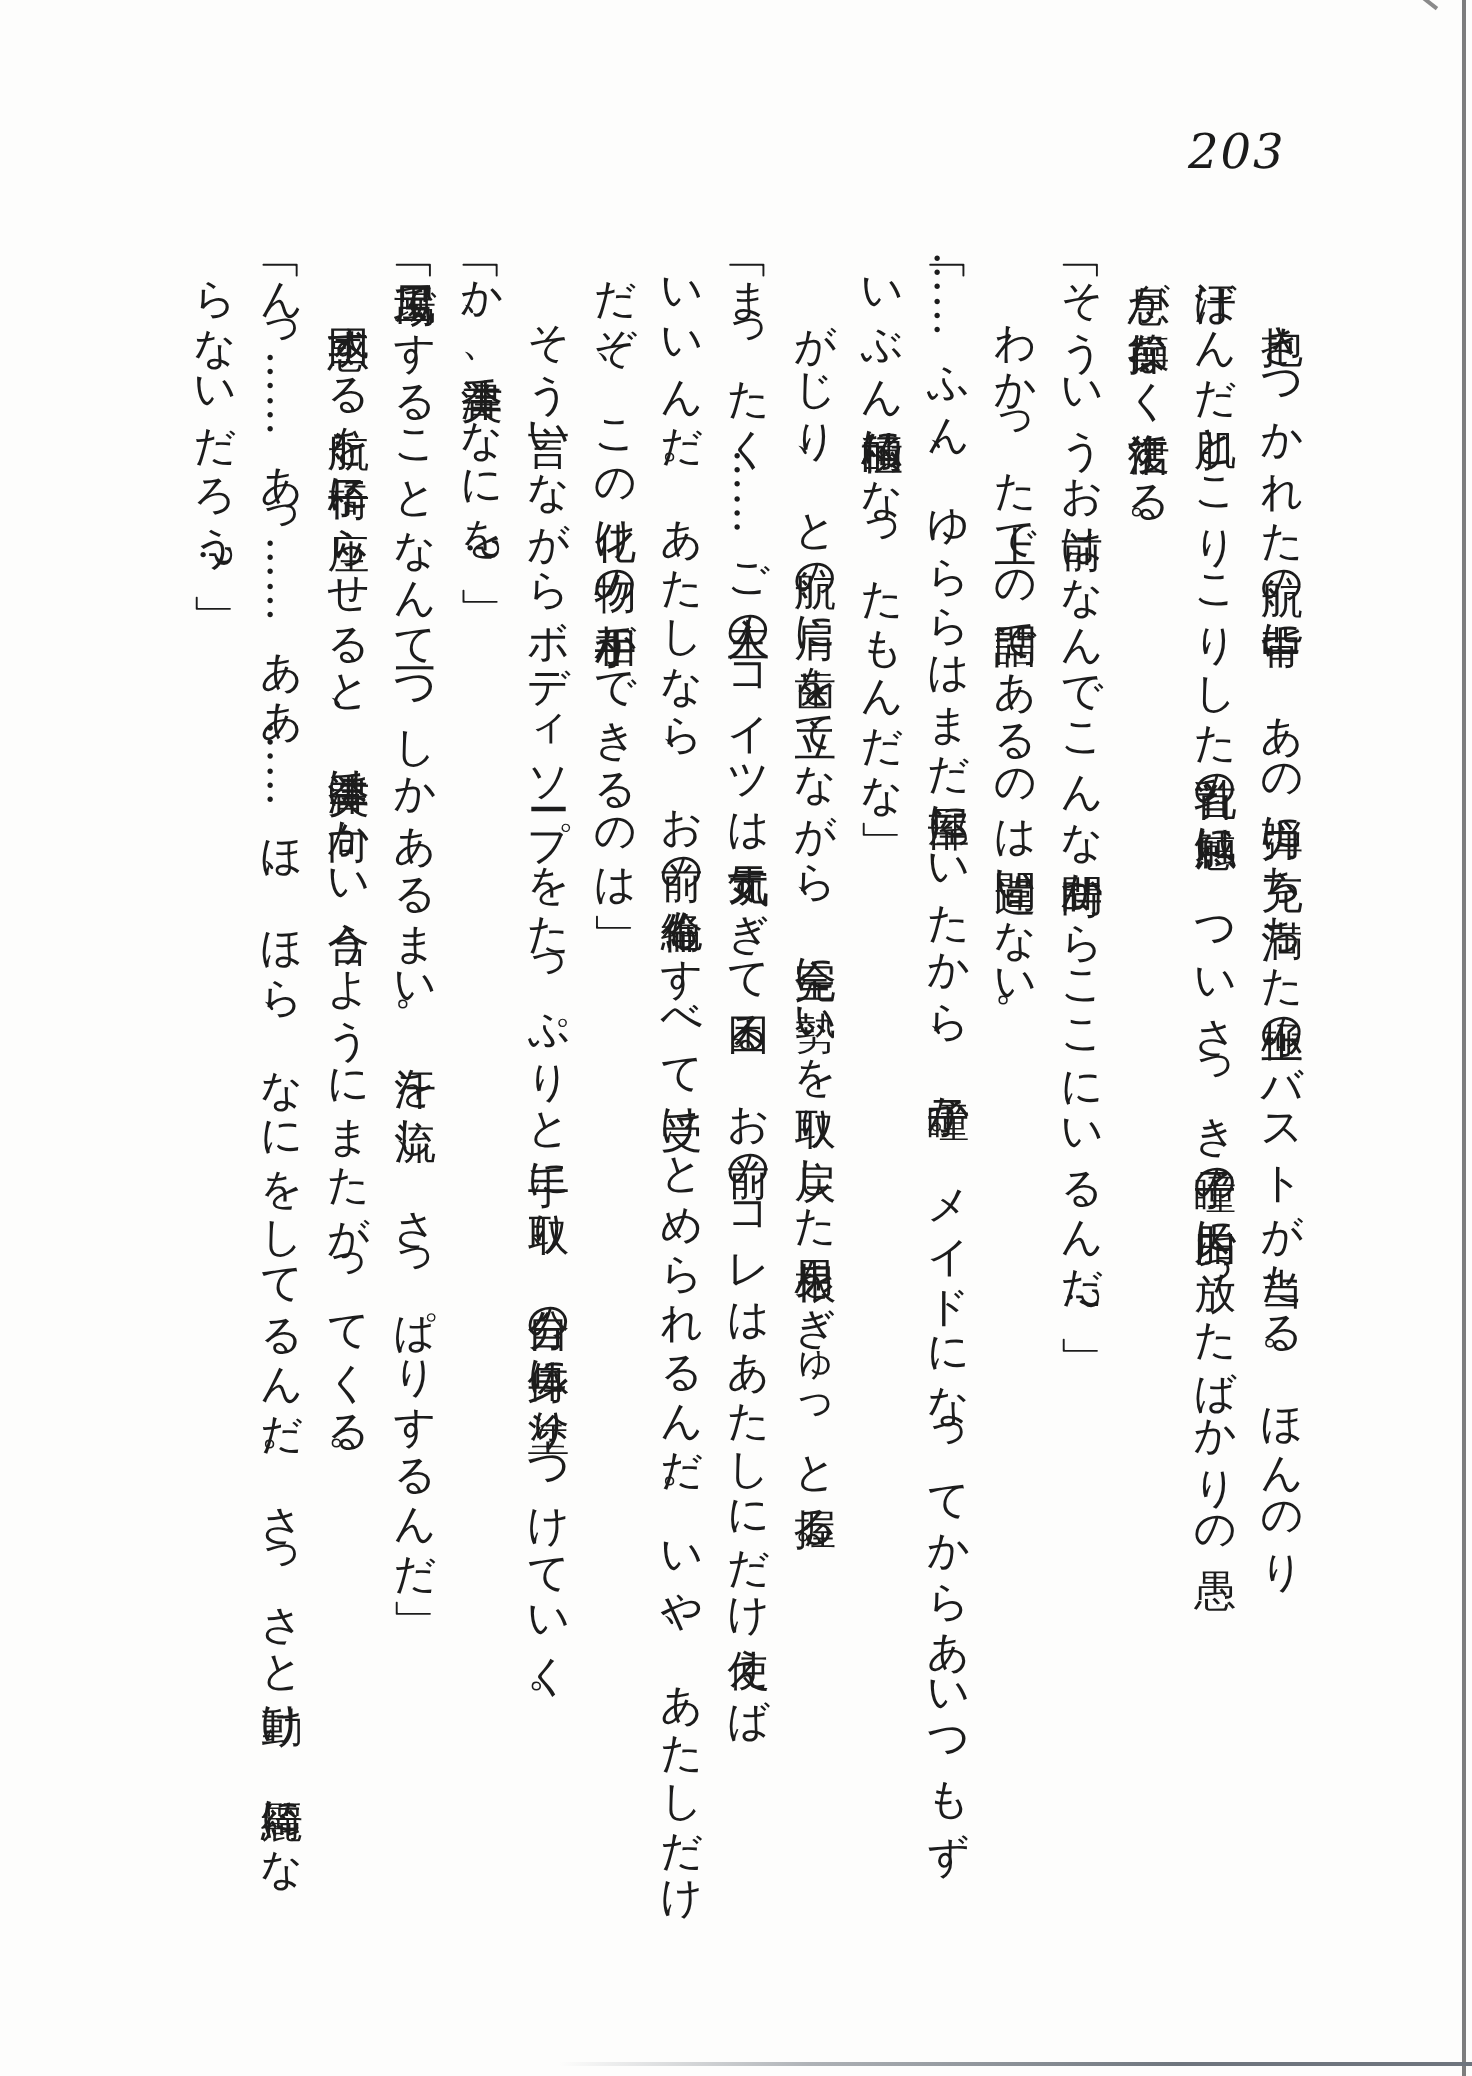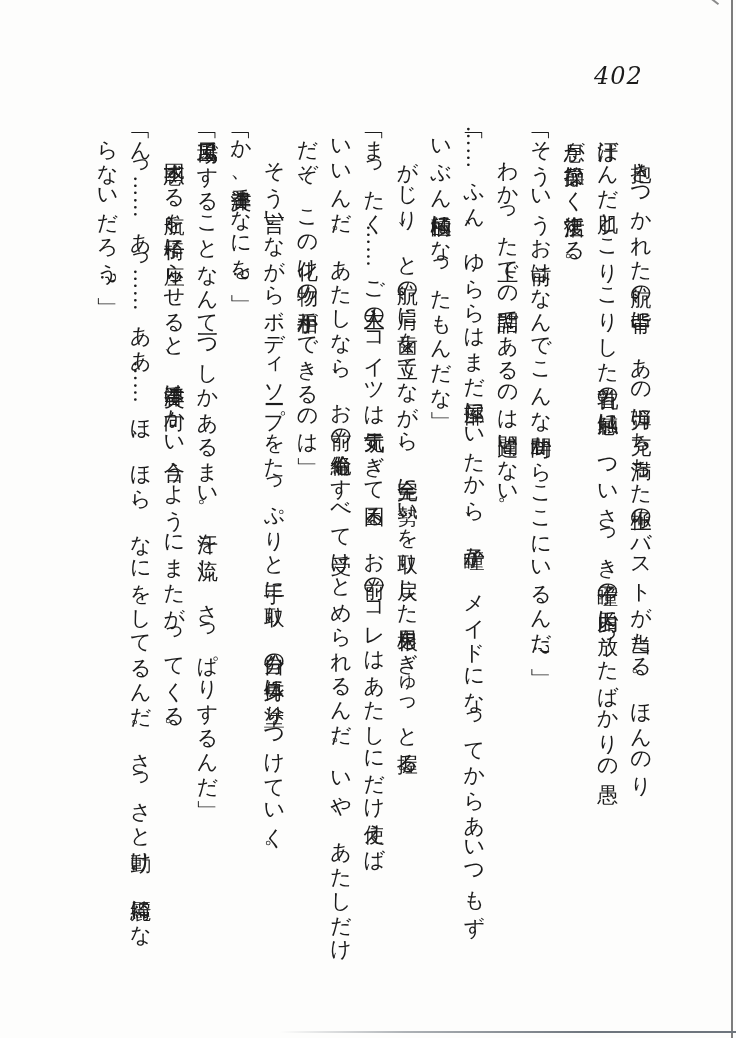--- a/index.html
+++ b/index.html
@@ -75,21 +75,21 @@
     background: #8a8a8a;
     transform: rotate(38deg);
     transform-origin: left top;
   }
 </style>
 </head>
 <body>
 
 <div class="page">
 
-  <div class="page-number">402</div>
+  <div class="page-number">203</div>
 
   <div class="text-block">
     <div class="col indent">抱きつかれた航の背中に、あの弾力に充ち満ちた極上のバストが当たる。ほんのり</div>
     <div class="col">汗ばんだ肌とこりこりした乳首の感触に、ついさっき瞳子の胎内に放ったばかりの愚</div>
     <div class="col">息が節操なく復活する。</div>
     <div class="col">「そういうお前はなんでこんな時間からここにいるんだ?」</div>
     <div class="col indent">わかった上での詰問であるのは間違いない。</div>
     <div class="col">「……ふん、ゆららはまだ部屋にいたから、瞳子か。メイドになってからあいつもず</div>
     <div class="col">いぶん積極的になったもんだな」</div>
     <div class="col indent">がじり、と航の肩に歯を立てながら、完全に勢いを取り戻した男根をぎゅっと握る。</div>

